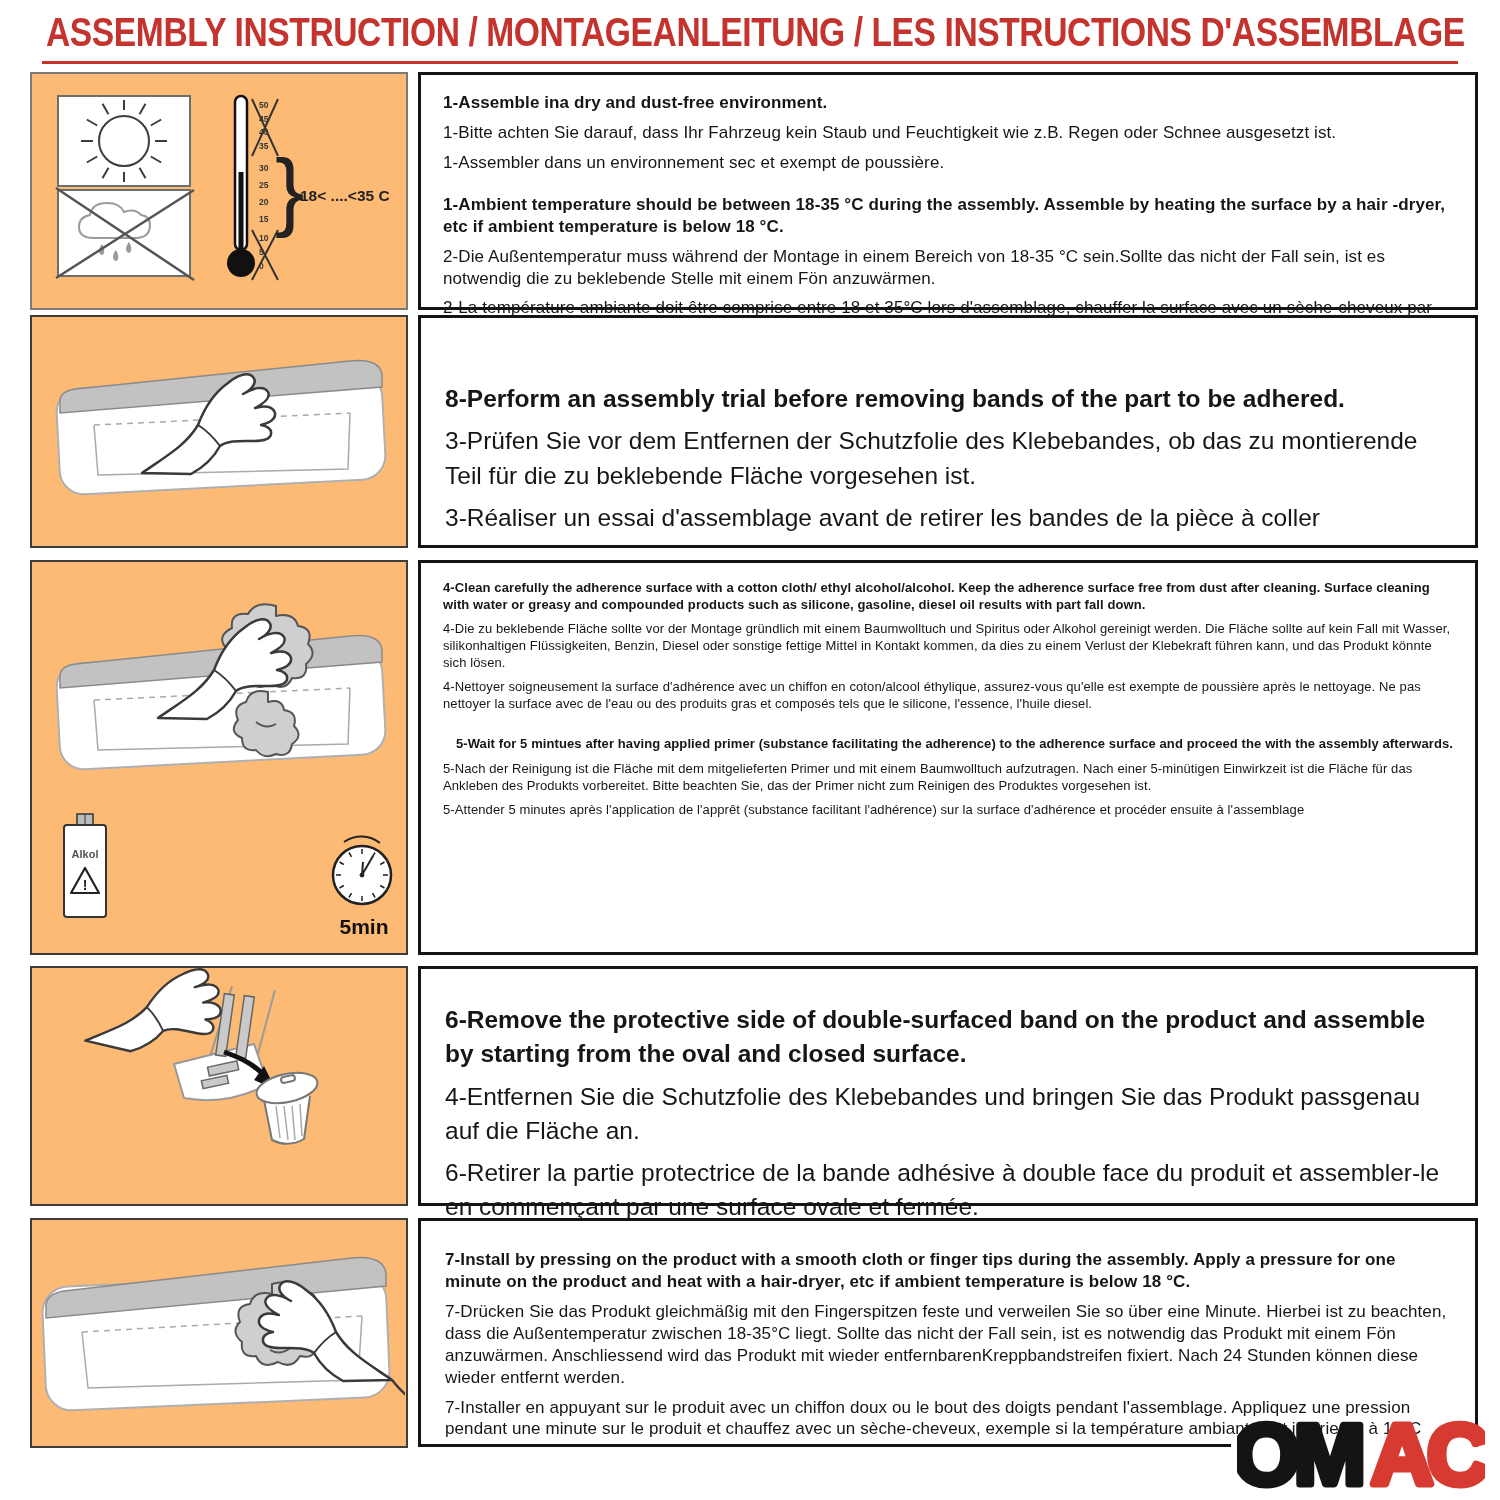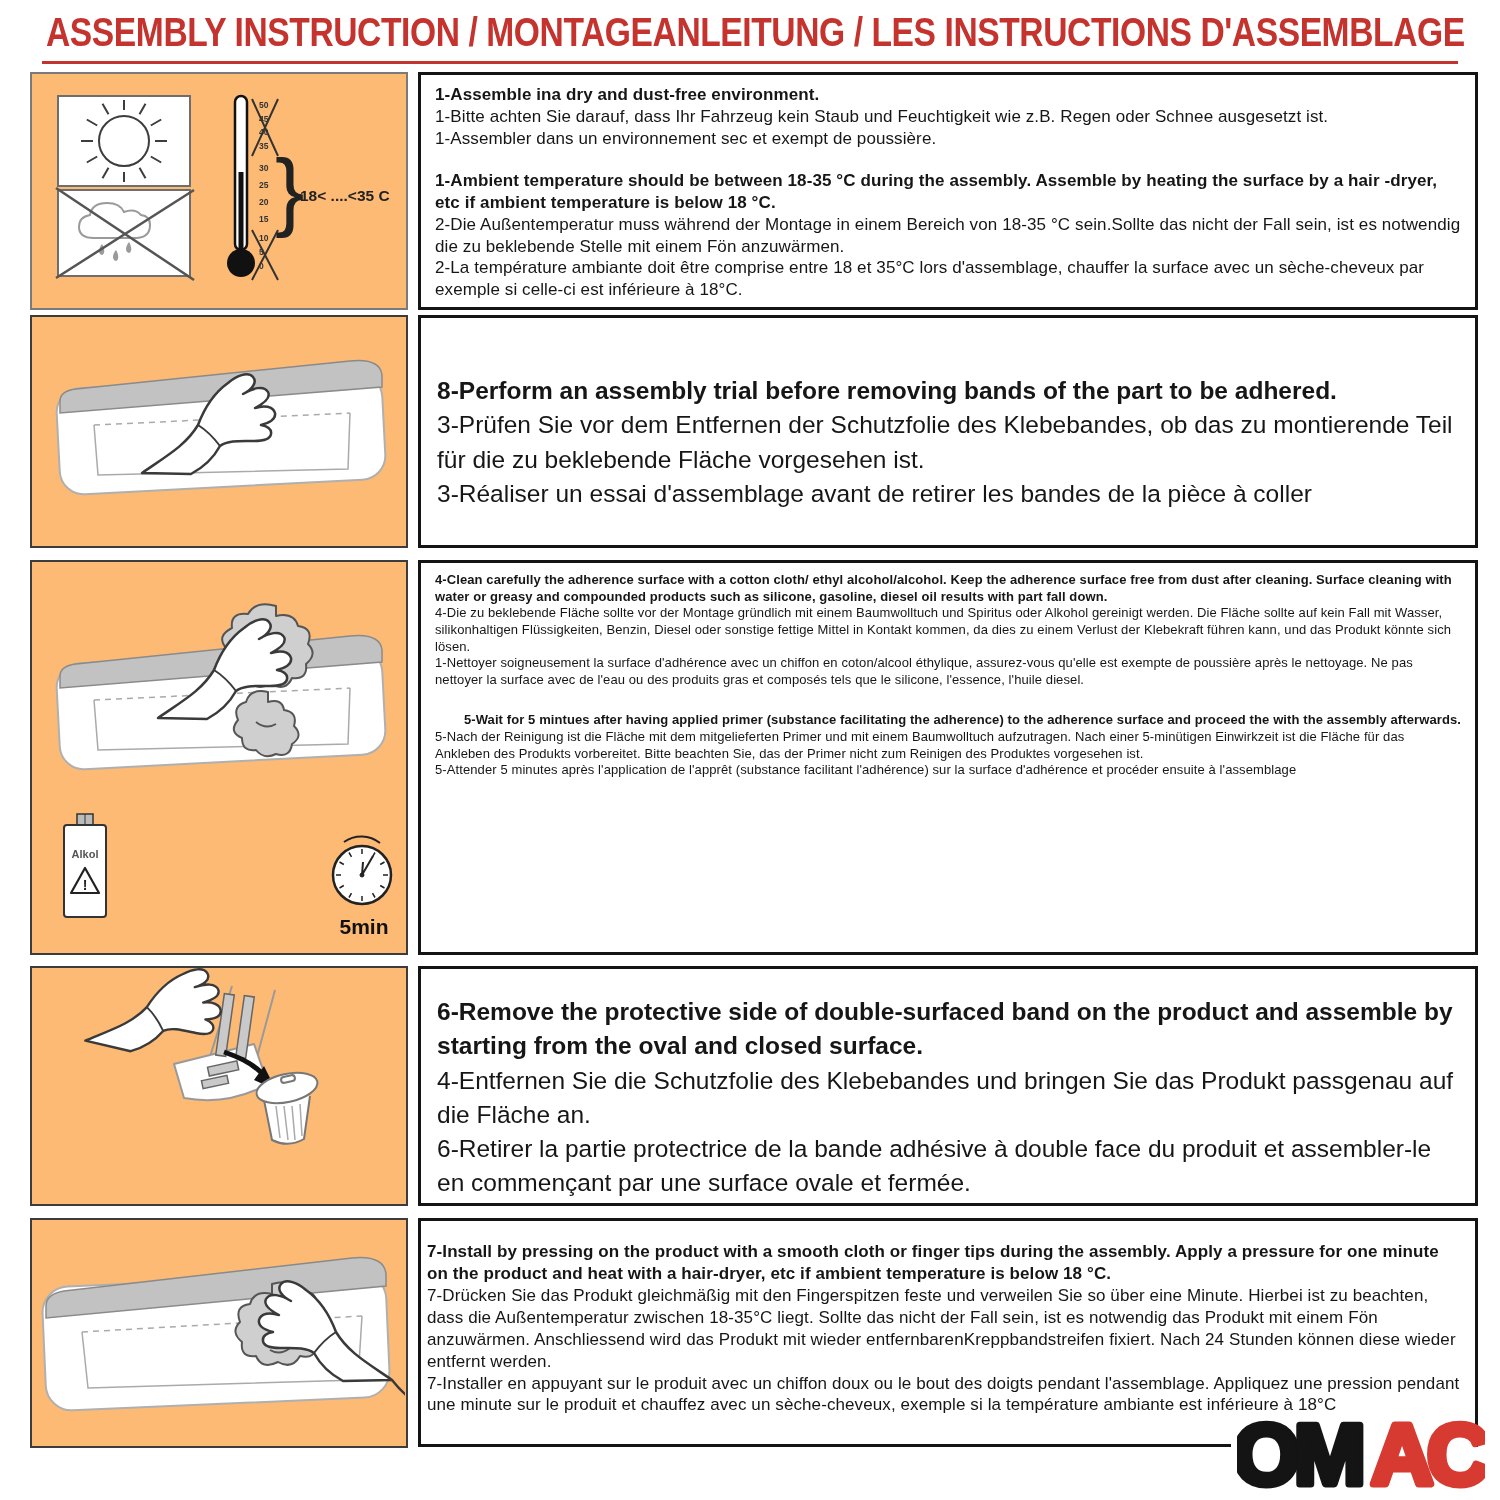--- a/index.html
+++ b/index.html
@@ -8,30 +8,30 @@
   .title{position:absolute;left:46px;top:10px;font-size:40px;font-weight:800;
          color:#c5332e;white-space:nowrap;letter-spacing:-.5px;
          transform:scaleX(.84);transform-origin:left top;}
   .rule{position:absolute;left:42px;top:61px;width:1416px;height:3px;background:#c5332e;}
   .ibox{position:absolute;left:30px;width:378px;background:#fdba74;box-sizing:border-box;
         border:2.5px solid #3c3c3c;}
   .ibox.r1{border-color:#7a7a7a;}
   .tbox{position:absolute;left:418px;width:1060px;background:#fff;box-sizing:border-box;
         border:3px solid #141414;}
   .tbox.nob{border-bottom:none;}
-  .tbox p{margin:0;}
+  .tbox p{margin:8px;}
   .b{font-weight:700;}
   .f-s{font-size:17px;line-height:1.29;letter-spacing:.1px;}
   .f-m{font-size:13px;line-height:1.28;letter-spacing:.1px;}
   .f-l{font-size:24.5px;line-height:1.4;}
   .pad1{padding:9px 14px 0 14px;}
   .pad2{padding:56px 16px 0 16px;}
   .pad3{padding:9px 14px 0 14px;}
   .pad4{padding:26px 16px 0 16px;}
-  .pad5{padding:20px 14px 0 6px;}
+  .pad5{padding:20px 14px 0 16px;}
   .gap1{margin-top:20px !important;}
   .gap3{margin-top:24px !important;text-align:right;}
   .footrule{position:absolute;left:419px;top:1444px;width:812px;height:3px;background:#141414;}
   .logo{position:absolute;left:1237px;top:1408px;width:248px;height:92px;}
   svg{display:block;}
 </style>
 </head>
 <body>
 
 <div class="page">
@@ -138,21 +138,21 @@
         <circle cx="330" cy="313" r="2" fill="#222"></circle>
         <path d="M312,280 a30,30 0 0 1 36,1" stroke-width="2"></path>
       </g>
       <text x="332" y="372" font-size="21" font-weight="700" fill="#111" text-anchor="middle">5min</text>
     </svg>
   </div>
   <div class="tbox" style="top:560px;height:395px;">
     <div class="pad3 f-m">
       <p class="b">4-Clean carefully the adherence surface with a cotton cloth/ ethyl alcohol/alcohol. Keep the adherence surface free from dust after cleaning. Surface cleaning with water or greasy and compounded products such as silicone, gasoline, diesel oil results with part fall down.</p>
       <p>4-Die zu beklebende Fläche sollte vor der Montage gründlich mit einem Baumwolltuch und Spiritus oder Alkohol gereinigt werden. Die Fläche sollte auf kein Fall mit Wasser, silikonhaltigen Flüssigkeiten, Benzin, Diesel oder sonstige fettige Mittel in Kontakt kommen, da dies zu einem Verlust der Klebekraft führen kann, und das Produkt könnte sich lösen.</p>
-      <p>1-Nettoyer soigneusement la surface d'adhérence avec un chiffon en coton/alcool éthylique, assurez-vous qu'elle est exempte de poussière après le nettoyage. Ne pas nettoyer la surface avec de l'eau ou des produits gras et composés tels que le silicone, l'essence, l'huile diesel.</p>
+      <p>4-Nettoyer soigneusement la surface d'adhérence avec un chiffon en coton/alcool éthylique, assurez-vous qu'elle est exempte de poussière après le nettoyage. Ne pas nettoyer la surface avec de l'eau ou des produits gras et composés tels que le silicone, l'essence, l'huile diesel.</p>
       <p class="b gap3">5-Wait for 5 mintues after having applied primer (substance facilitating the adherence) to the adherence surface and proceed the with the assembly afterwards.</p>
       <p>5-Nach der Reinigung ist die Fläche mit dem mitgelieferten Primer und mit einem Baumwolltuch aufzutragen. Nach einer 5-minütigen Einwirkzeit ist die Fläche für das Ankleben des Produkts vorbereitet. Bitte beachten Sie, das der Primer nicht zum Reinigen des Produktes vorgesehen ist.</p>
       <p>5-Attender 5 minutes après l'application de l'apprêt (substance facilitant l'adhérence) sur la surface d'adhérence et procéder ensuite à l'assemblage</p>
     </div>
   </div>
 
   <div class="ibox" style="top:966px;height:240px;">
     <svg width="373" height="235" viewBox="0 0 373 235">
       <path d="M200,18 L172,108 M243,22 L222,100" stroke="#9a9a9a" stroke-width="2" fill="none"></path>
       <path d="M142,96 L222,76 L236,116 Q196,138 152,130 Z" fill="#fff" stroke="#999" stroke-width="2" stroke-linejoin="round"></path>

